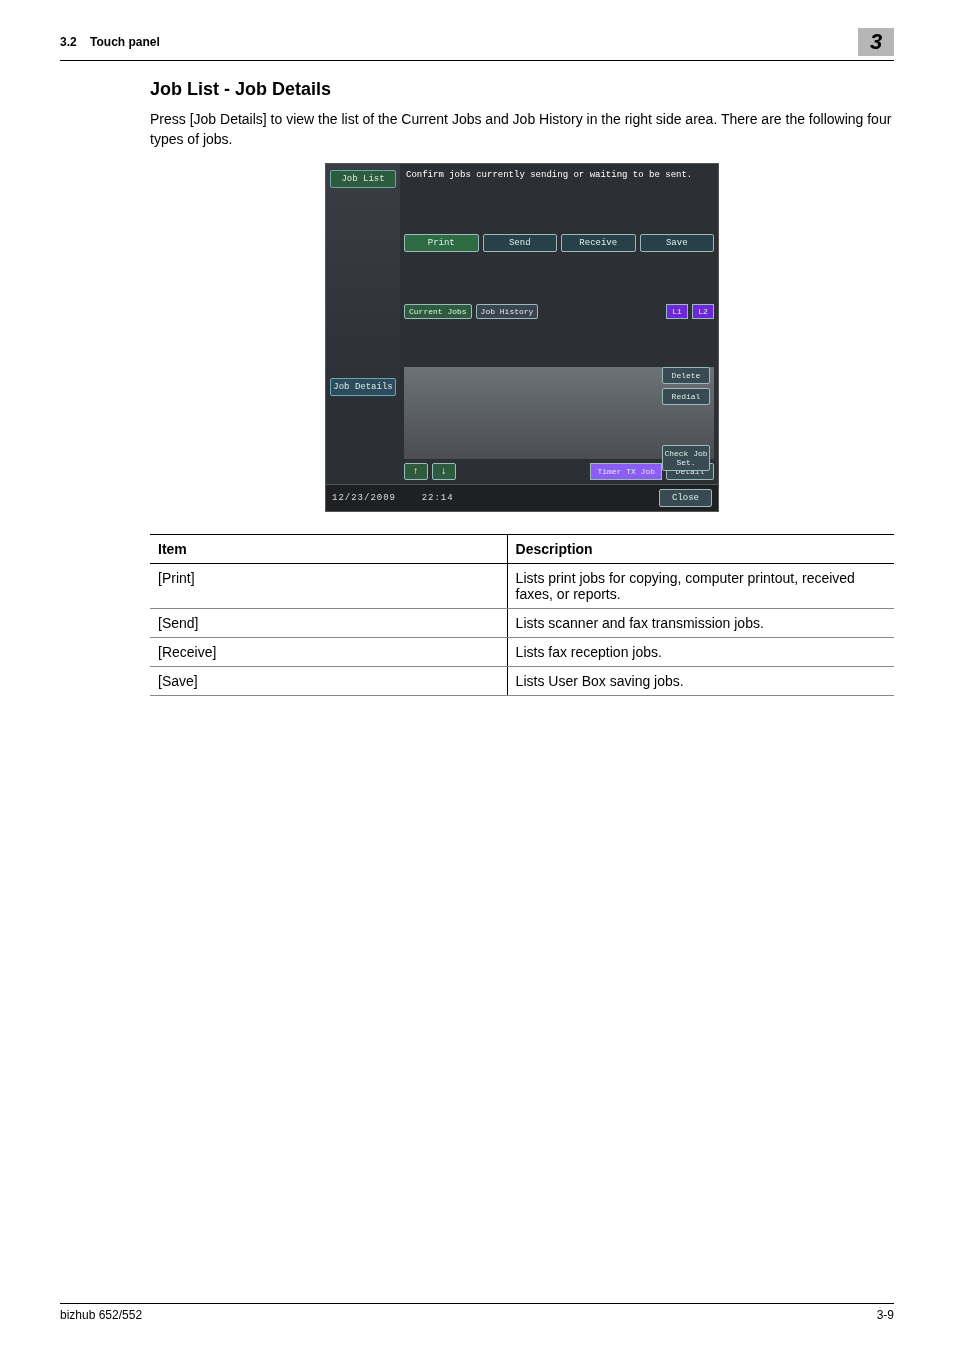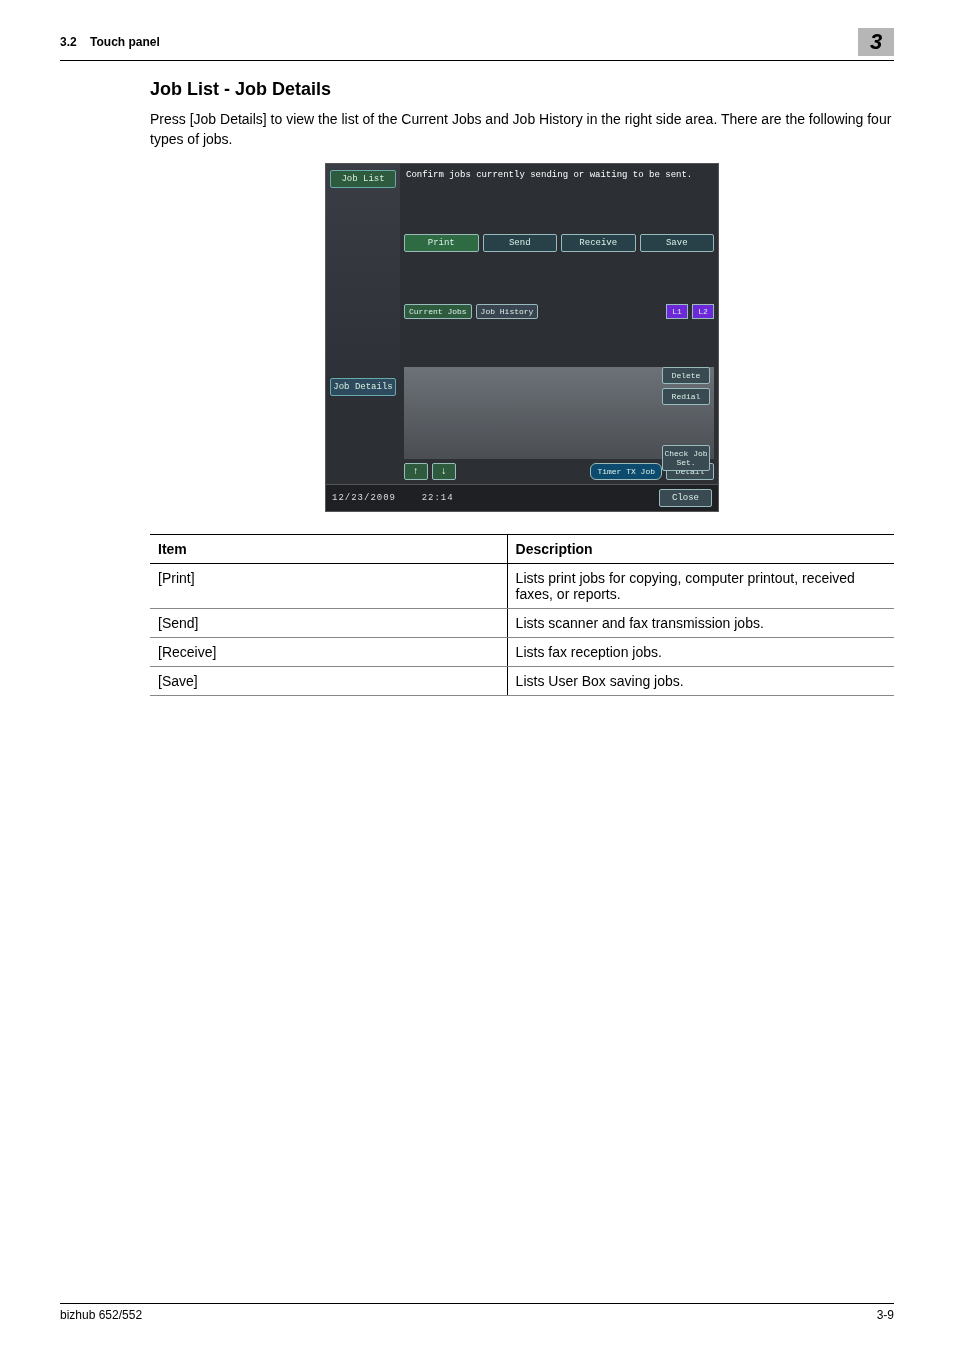--- a/index.html
+++ b/index.html
@@ -28,21 +28,21 @@
   .subbtn.dim { background:#3a4450; }
   .spacer { flex:1; }
   .lbtn { width:22px; text-align:center; padding:2px 0; border:1px solid #9bb; background:#6d28d9; color:#d8f0e8; font-size:8px; border-radius:0; }
   .colhdr { display:flex; gap:0; background:#6a7278; color:#fff; font-size:8px; }
   .colhdr > div { padding:2px 3px; border-right:1px solid #50565c; }
   .listbody { flex:1; background:linear-gradient(#6d7278,#4a4e53); min-height:92px; position:relative; }
   .rightcol { position:absolute; right:4px; top:0; width:48px; display:flex; flex-direction:column; gap:4px; }
   .rbtn { text-align:center; padding:3px 0; border:1px solid #9bb; background:#3a4a52; color:#d8f0e8; font-size:8px; border-radius:2px; }
   .botctrl { display:flex; align-items:center; gap:4px; padding:4px 0; }
   .arrowbtn { width:24px; text-align:center; padding:2px 0; border:1px solid #9bb; background:#2e5a3e; color:#fff; font-size:10px; border-radius:2px; }
-  .timerbtn { padding:3px 6px; border:1px solid #9bb; background:#0c4a6e; color:#d8f0e8; font-size:8px; border-radius:6px; }
+  .timerbtn { padding:3px 6px; border:1px solid #9bb; background:#8b5cf6; color:#d8f0e8; font-size:8px; border-radius:0; }
   .footer { border-top:1px solid #555; display:flex; align-items:center; justify-content:space-between; padding:4px 6px; background:#1e2023; }
   .dt { color:#ddd; font-size:9px; letter-spacing:1px; }
   .closebtn { padding:3px 12px; border:1px solid #9bb; background:#3a4a52; color:#d8f0e8; font-size:9px; border-radius:2px; }
   .listwrap { position:relative; }
   
   table.desc { width:100%; border-collapse:collapse; margin-top:22px; font-size:14px; }
   table.desc th { text-align:left; font-weight:bold; padding:6px 8px; border-top:1px solid #000; border-bottom:1px solid #000; }
   table.desc td { padding:6px 8px; border-bottom:1px solid #888; vertical-align:top; }
   table.desc th.col1, table.desc td.col1 { width:48%; border-right:1px solid #000; }
   

